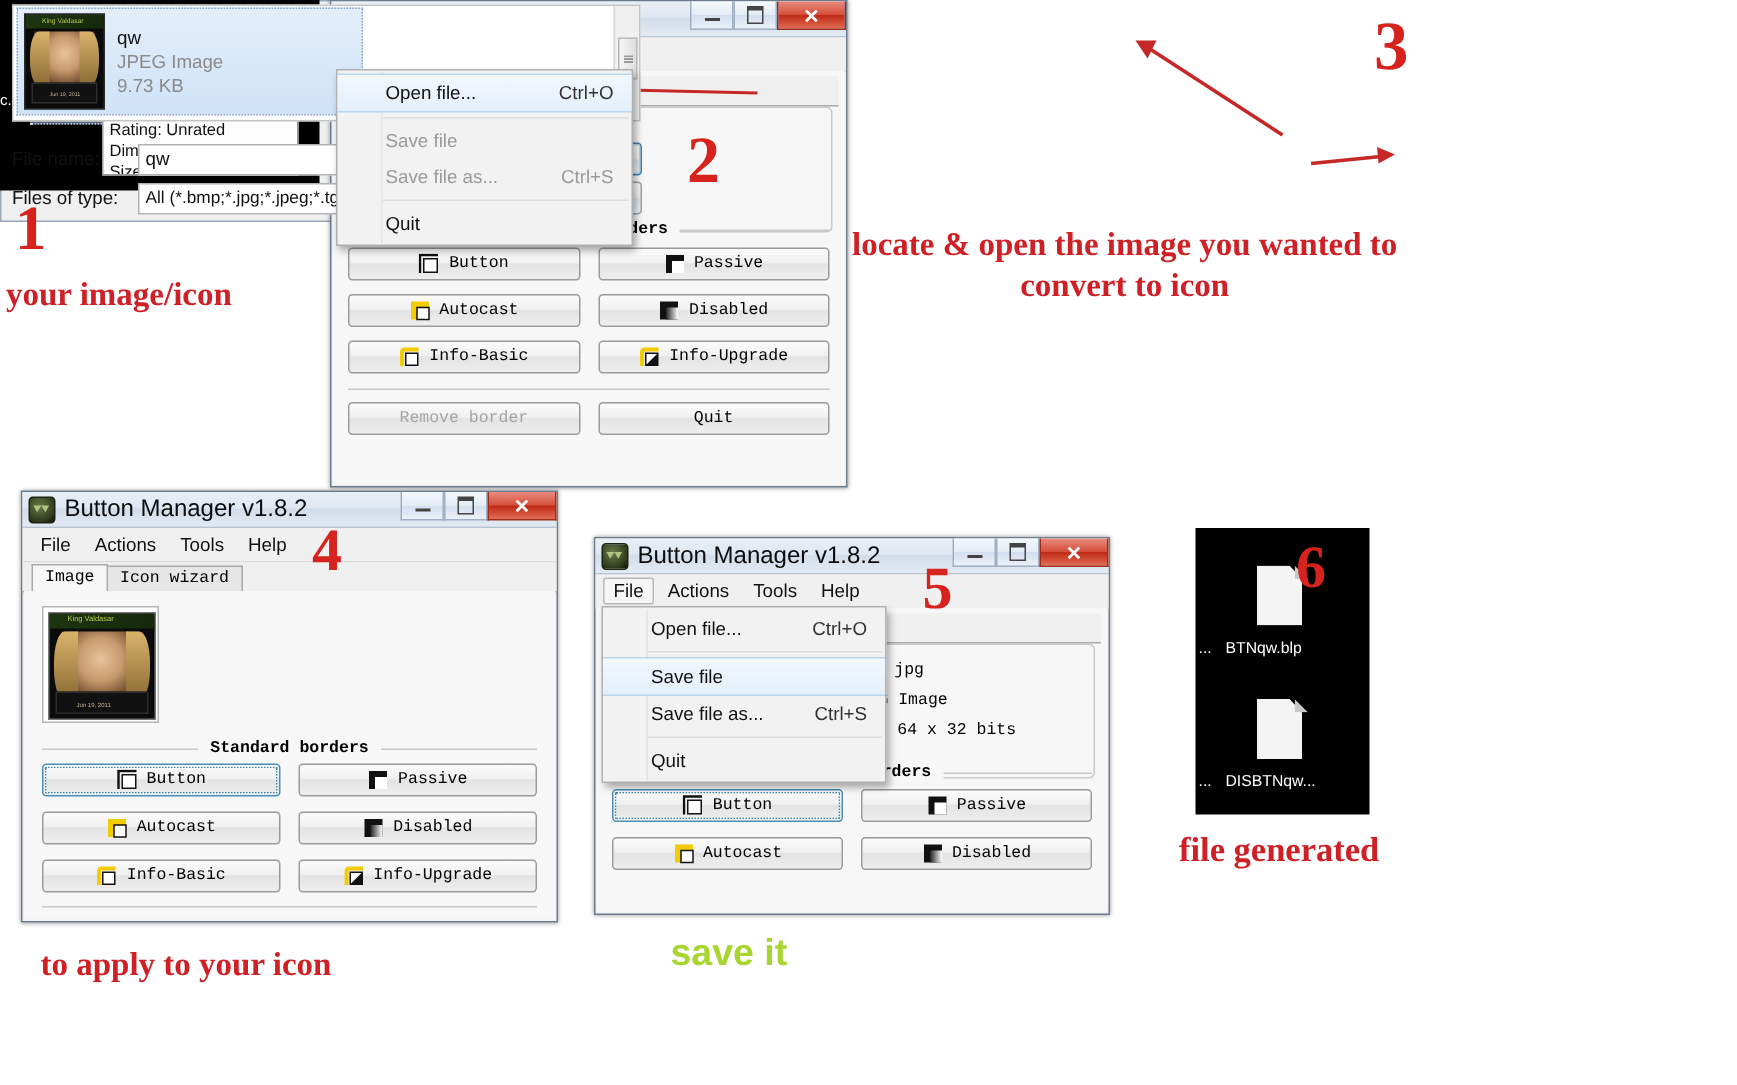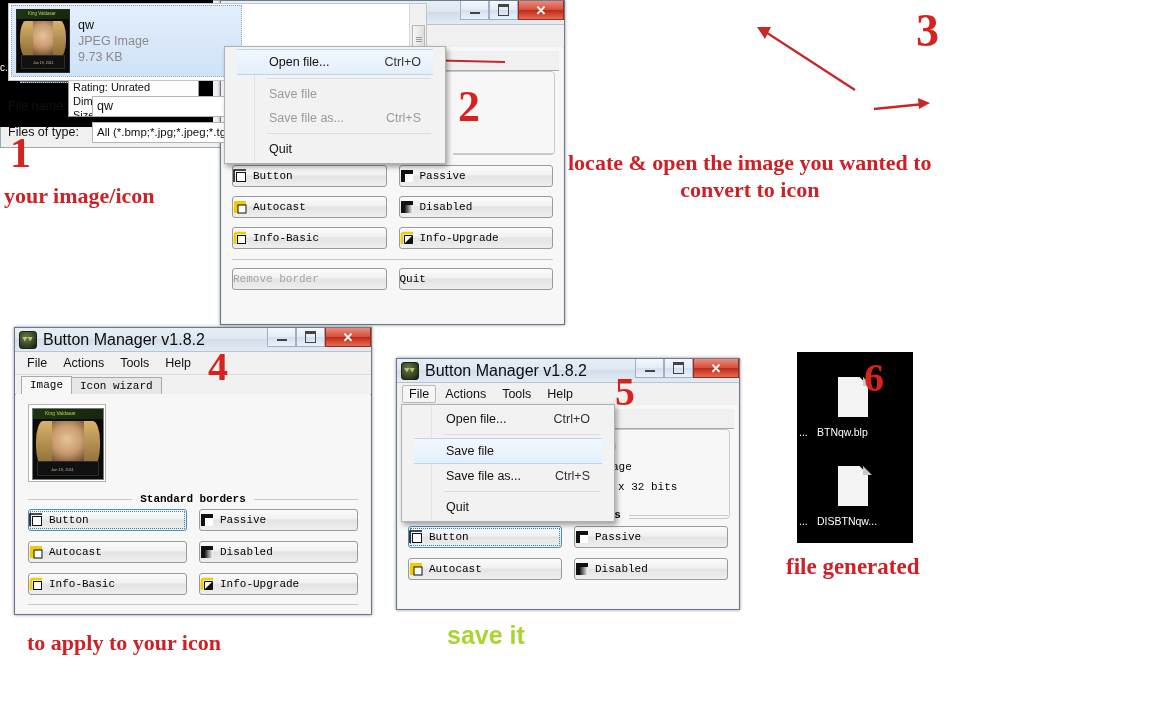--- a/index.html
+++ b/index.html
@@ -102,21 +102,21 @@
     border-radius: 2px;
     padding: 1px 6px;
   }
 
   
   .dropdown {
     position: absolute;
     background: #f2f2f2;
     border: 1px solid #b0b0b0;
     box-shadow: 2px 3px 5px rgba(0,0,0,.35);
-    padding: 2px 12px;
+    padding: 2px 0;
     z-index: 40;
     min-width: 185px;
   }
   .dropdown .gutter {
     position:absolute; left:1px; top:1px; bottom:1px; width:28px;
     background:#f2f2f2; border-right:1px solid #e2e2e2;
   }
   .dd-item {
     position: relative;
     display: flex;
@@ -167,21 +167,21 @@
     position:absolute; top:-8px; left:10px; background:#f7f7f7; padding:0 4px;
     font-family:"Liberation Mono", monospace; font-size:11px; color:#000;
   }
 
   
   .bbtn {
     height:22px;
     border:1px solid #9a9a9a;
     border-radius:3px;
     background: linear-gradient(to bottom,#fbfbfb 0%,#f0f0f0 45%,#e3e3e3 50%,#eeeeee 100%);
-    display:flex; align-items:center; justify-content:flex-start; gap:6px;
+    display:flex; align-items:center; justify-content:center; gap:6px;
     font-family:"Liberation Mono", monospace; font-size:11px; color:#000;
     box-sizing:border-box;
   }
   .bbtn.focus { border:1px solid #4a8fb5; outline:1px dotted #3b83ab; outline-offset:-3px; }
   .bbtn.disabled { color:#a4a4a4; }
 
   .sec-title {
     font-family:"Liberation Mono", monospace;
     font-size:11px; font-weight:bold; color:#000;
     text-align:center; position:relative;

